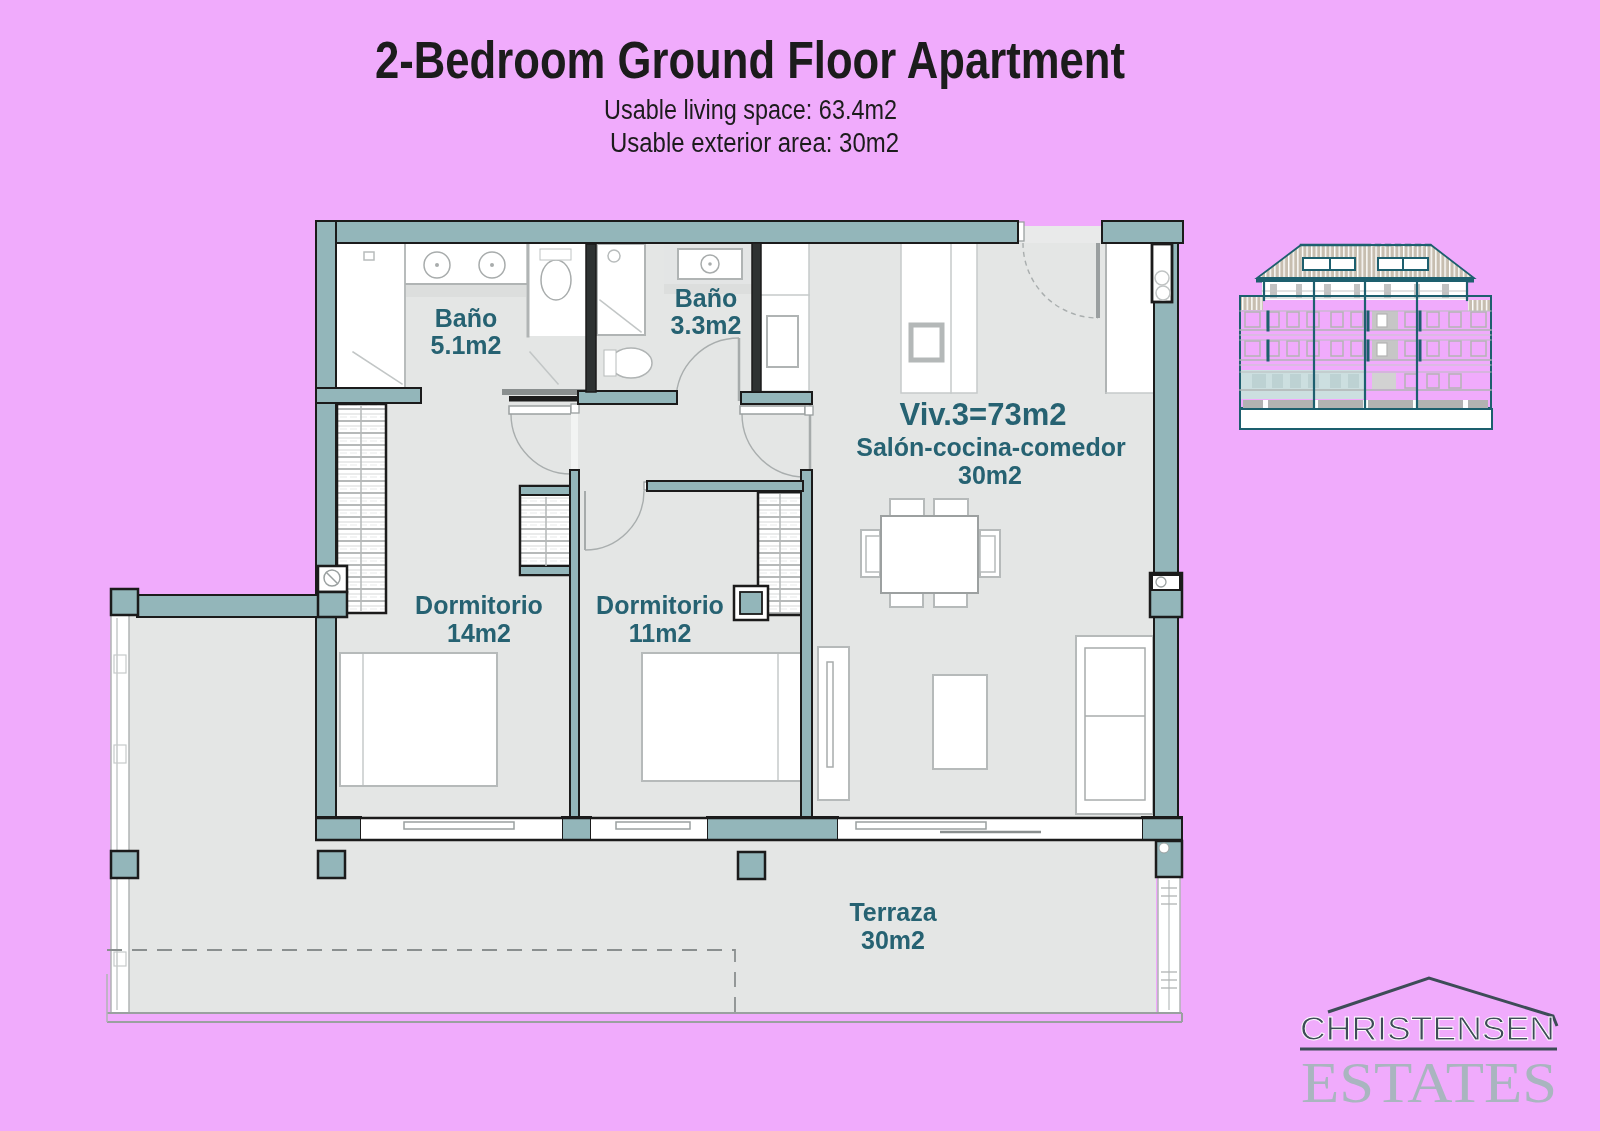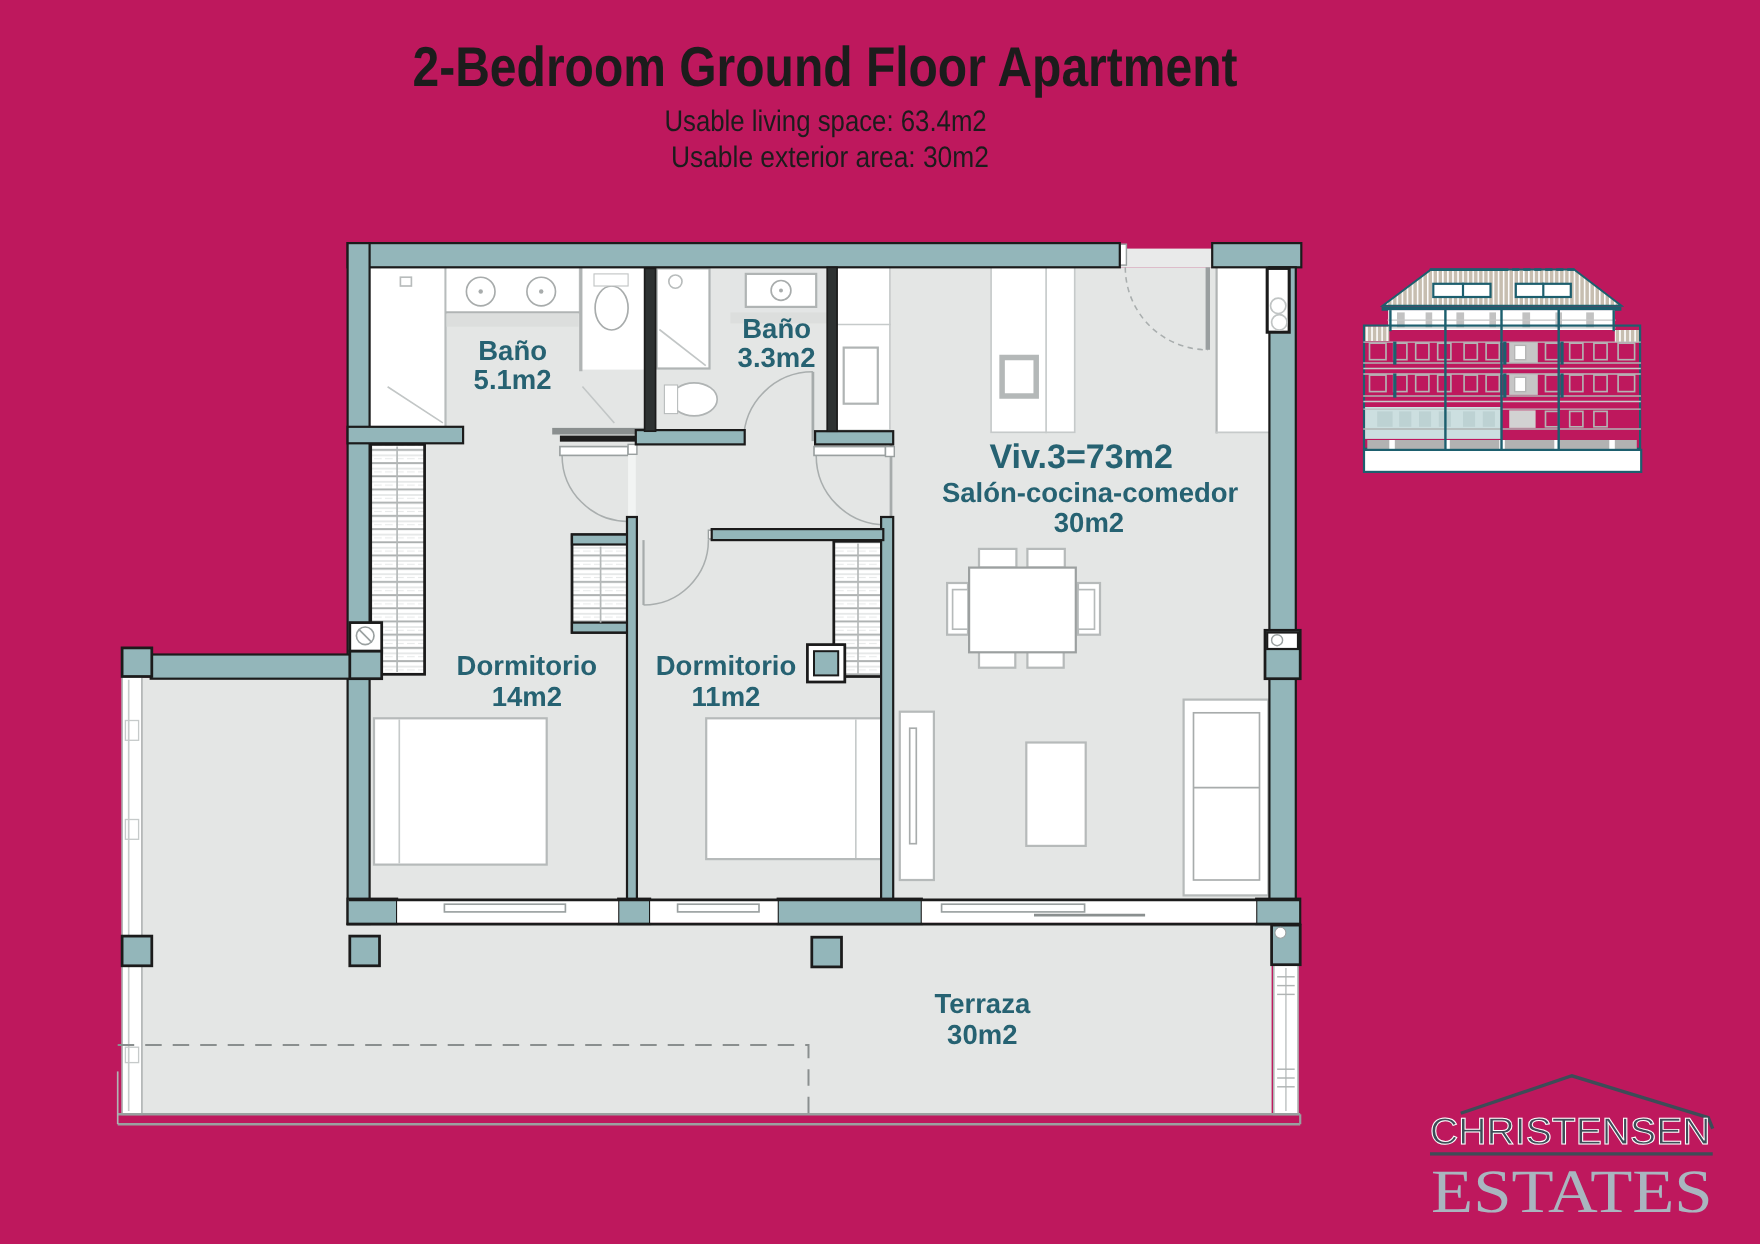--- a/index.html
+++ b/index.html
@@ -1,16 +1,16 @@
 <!DOCTYPE html>
 <html><head>
 <meta charset="utf-8">
 <style>
   html,body{margin:0;padding:0;background:#ffffff;}
-  #page{position:relative;width:1600px;height:1131px;background:#be185d;overflow:hidden;
+  #page{position:relative;width:1600px;height:1131px;background:#f0abfc;overflow:hidden;
         font-family:"Liberation Sans", sans-serif;}
   svg{position:absolute;top:0;left:0;}
 </style>
 </head>
 <body>
 <div id="page">
 <svg width="1600" height="1131" viewBox="0 0 1600 1131">
 <defs>
   <pattern id="hstripe" width="10" height="12" patternUnits="userSpaceOnUse">
     <rect width="10" height="12" fill="#ffffff"></rect>

